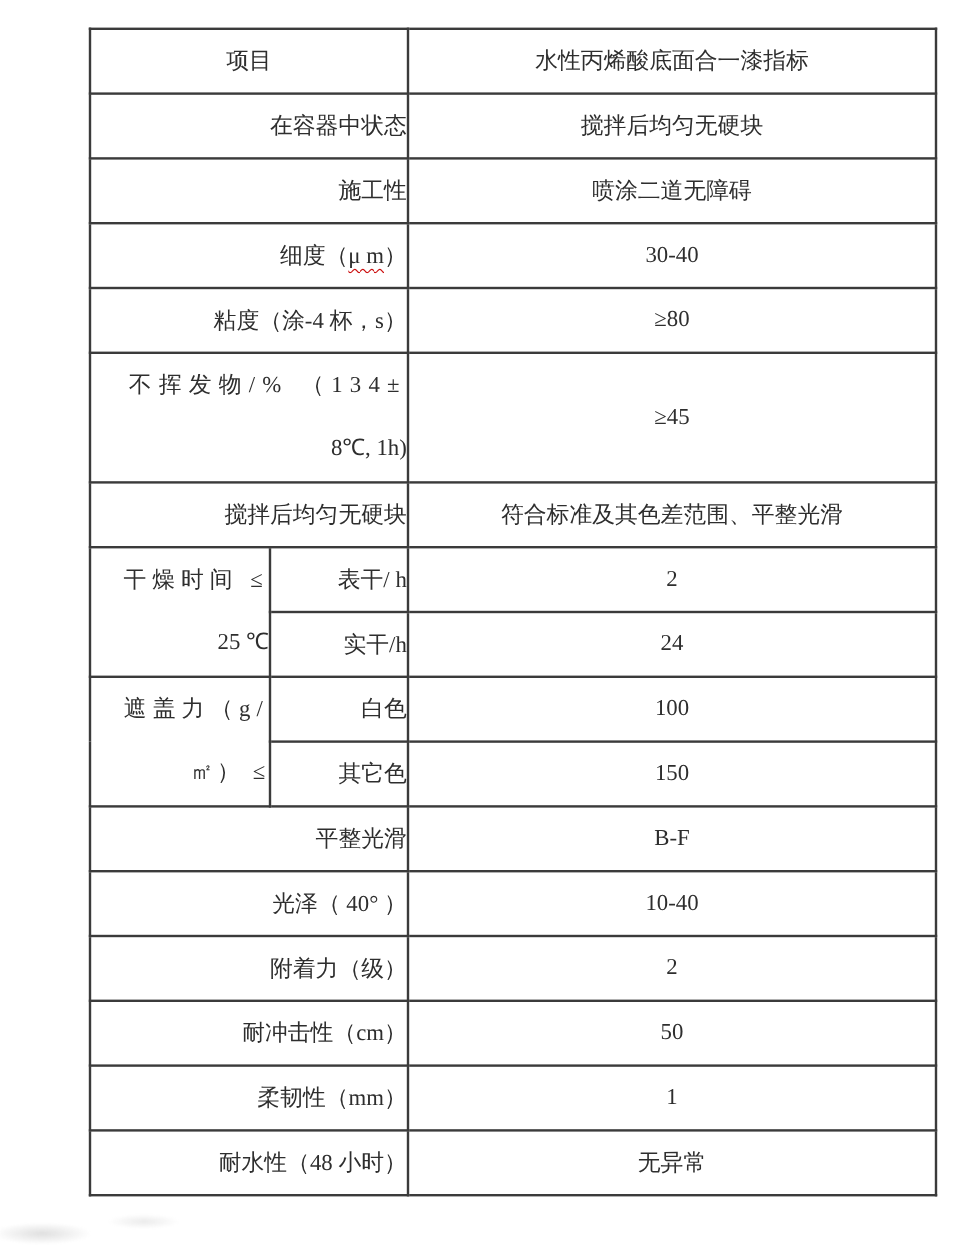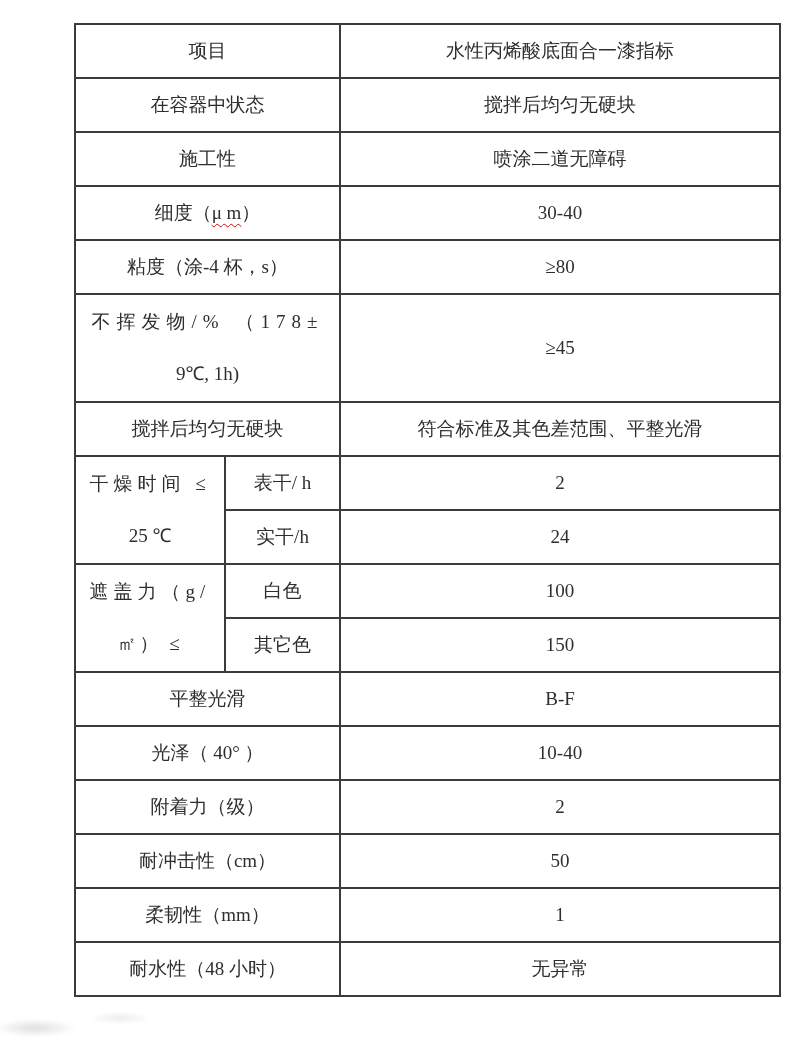--- a/index.html
+++ b/index.html
@@ -23,21 +23,21 @@
   table.spec td {
     border: 2px solid #3b3b3b;
     font-size: 19px;
     vertical-align: middle;
     padding: 0;
     overflow: hidden;
   }
   tr.r  td { height: 52px; }
   tr.rt td { height: 106px; }
   td.lbl {
-    text-align: center;
+    text-align: right;
     padding-left: 9px;
     padding-right: 4px;
   }
   td.val { text-align: center; }
   td.two-line { line-height: 52px; }
   .line { display: block; }
   .ls5 { letter-spacing: 5px; font-family: Liberation Serif, serif; }
   .ls6 { letter-spacing: 6px; }
   .ls3 { letter-spacing: 3px; }
   .spell-error {
@@ -93,22 +93,22 @@
       <td class="val">30-40</td>
     </tr>
 
     <tr class="r">
       <td colspan="2" class="lbl">粘度（涂-4 杯，s）</td>
       <td class="val">≥80</td>
     </tr>
 
     <tr class="rt">
       <td colspan="2" class="lbl two-line">
-        <span class="line ls6">不挥发物/% （178±</span>
-        <span class="line">9℃, 1h)</span>
+        <span class="line ls6">不挥发物/% （134±</span>
+        <span class="line">8℃, 1h)</span>
       </td>
       <td class="val">≥45</td>
     </tr>
 
     <tr class="r">
       <td colspan="2" class="lbl">搅拌后均匀无硬块</td>
       <td class="val">符合标准及其色差范围、平整光滑</td>
     </tr>
 
     <tr class="r">

